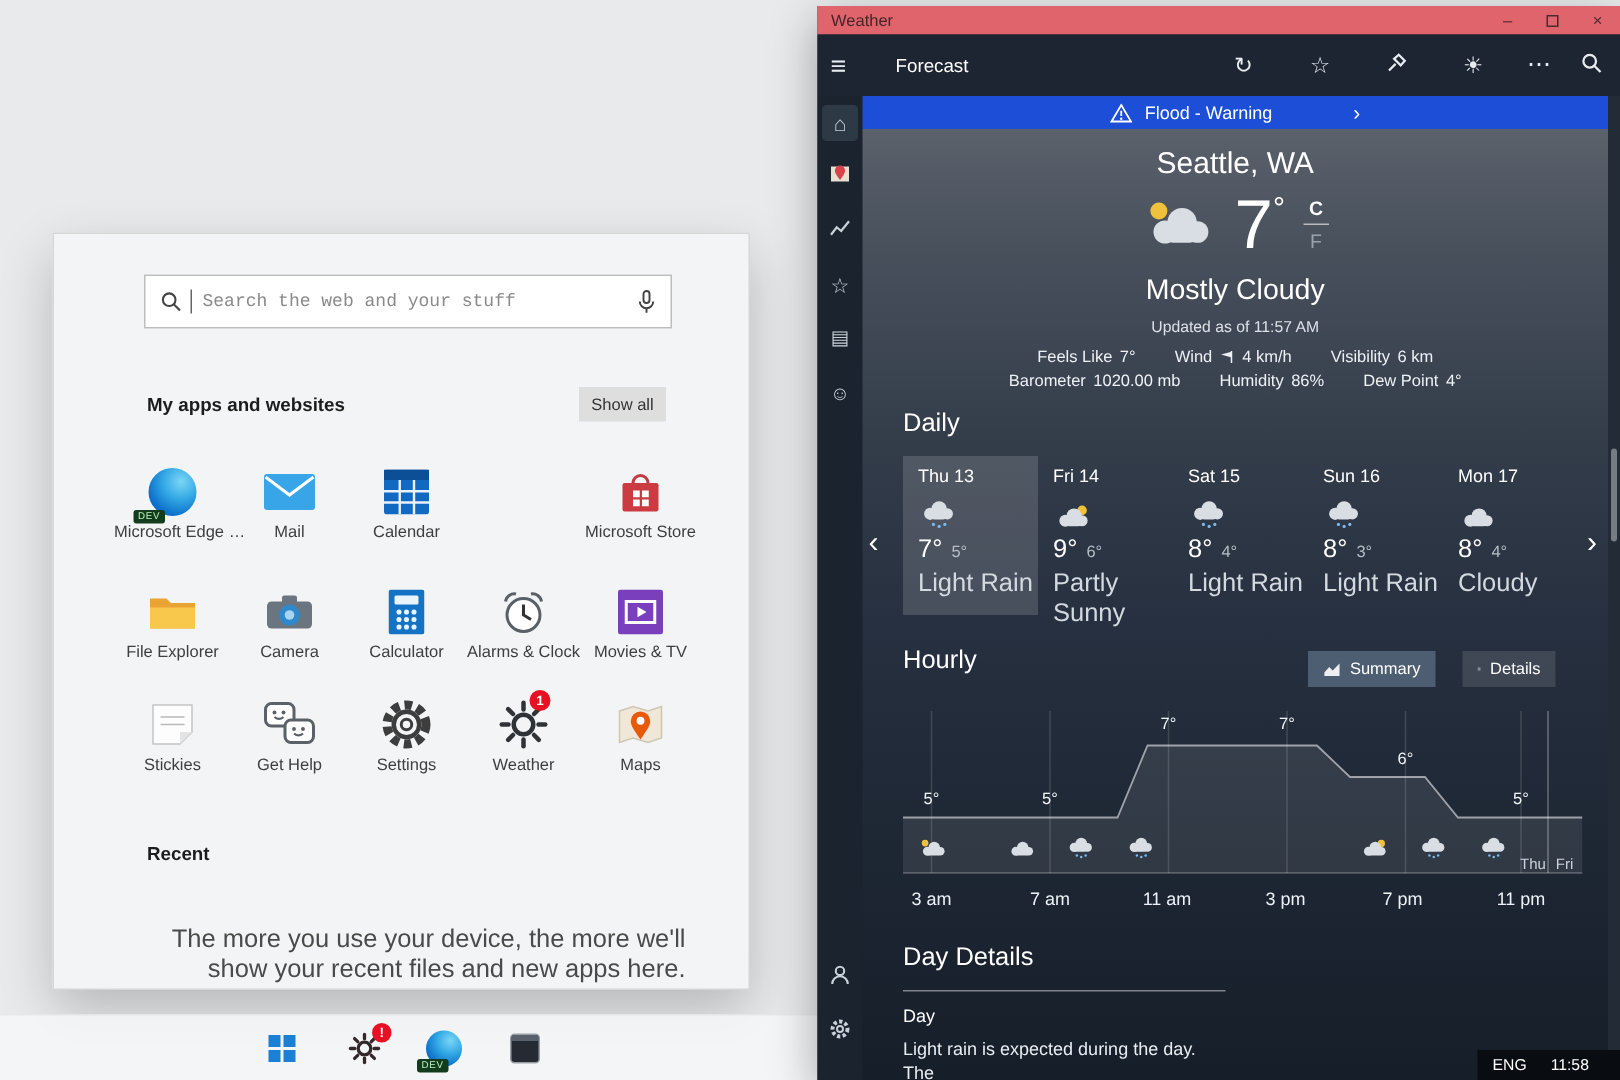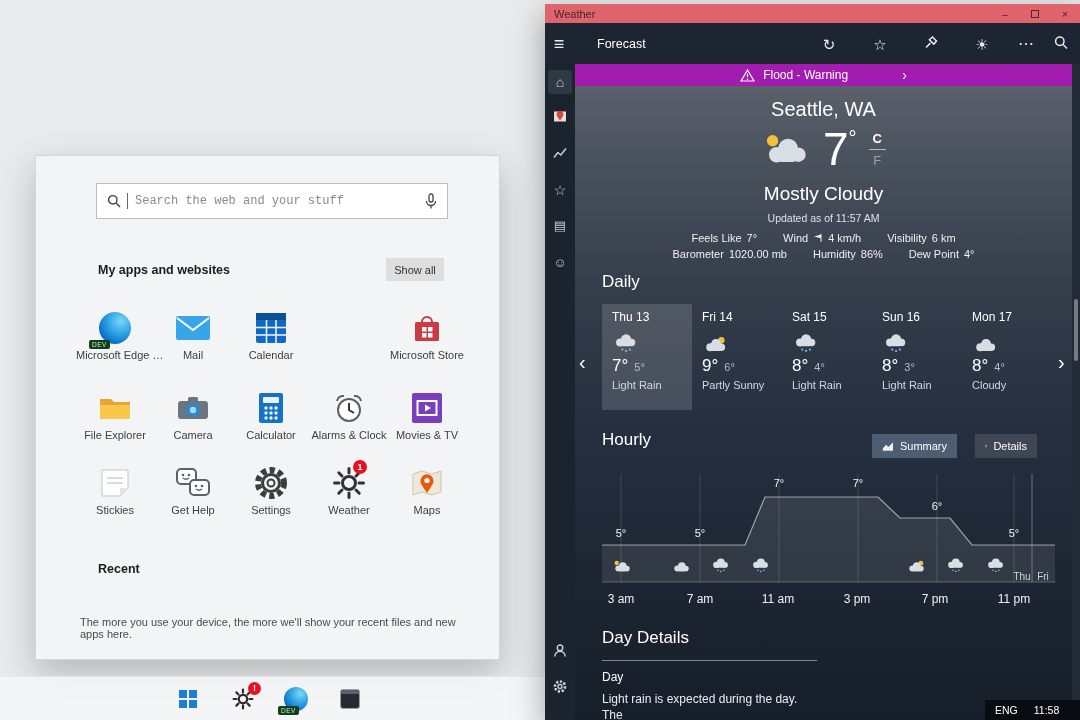--- a/index.html
+++ b/index.html
@@ -21,21 +21,21 @@
             font-size:11px;color:#333;font-family:"Liberation Sans",sans-serif;}
   .app{position:absolute;width:78px;text-align:center;}
   .app-icon{width:38px;height:38px;margin:0 auto;position:relative;display:flex;align-items:center;justify-content:center;}
   .app-label{font-size:11px;color:#3e3e3e;margin-top:2px;white-space:nowrap;}
   .badge{position:absolute;border-radius:50%;background:#e81123;color:#fff;display:flex;
          align-items:center;justify-content:center;font-weight:700;}
   .b1{width:14px;height:14px;top:-4px;right:1px;font-size:9px;}
   .devbadge{position:absolute;left:-7px;bottom:-2px;background:#123c1c;color:#bff0bf;font-size:6.5px;
             padding:1px 3px;border-radius:2px;letter-spacing:.5px;}
   .recent-header{position:absolute;left:62px;top:406px;font-size:12.5px;font-weight:700;color:#1c1c1c;}
-  .recent-hint{position:absolute;left:44px;top:460px;width:377px;text-align:left;font-size:11px;color:#4a4a4a;}
+  .recent-hint{position:absolute;left:44px;top:460px;width:377px;text-align:right;font-size:17px;color:#4a4a4a;}
   .edgec{width:32px;height:32px;border-radius:50%;
          background:radial-gradient(circle at 68% 28%,#7bd6f5 0%,#33a8e5 38%,#0e74cc 70%,#0a59ab 100%);}
 
   
   .taskbar{position:absolute;left:0;top:676px;width:545px;height:44px;background:rgba(246,247,248,.85);
            border-top:1px solid rgba(0,0,0,.05);}
   .tbic{position:absolute;top:50%;transform:translate(-50%,-50%);}
   .winlogo{display:grid;grid-template-columns:8px 8px;grid-template-rows:8px 8px;gap:2px;}
   .winlogo span{background:#1b7fd4;display:block;}
   .bexc{width:13px;height:13px;top:-6px;right:-7px;font-size:9px;}
@@ -47,21 +47,21 @@
   
   .wwin{position:absolute;left:545px;top:4px;width:535px;height:716px;background:#18212c;
         box-shadow:0 10px 30px rgba(0,0,0,.35);}
   .titlebar{position:absolute;left:0;top:0;right:0;height:19px;background:#e0646b;display:flex;align-items:center;}
   .wtitle{font-size:11px;color:#43252a;padding-left:9px;flex:1;}
   .tbtn{width:30px;height:19px;display:flex;align-items:center;justify-content:center;font-size:11px;color:#4a2a2e;}
   .maxbox{width:8px;height:8px;border:1px solid #4a2a2e;}
   .appbar{position:absolute;left:0;top:19px;right:0;height:41px;background:#1c2531;}
   .abicon{position:absolute;top:50%;transform:translate(-50%,-50%);color:#e8ecf0;line-height:1;}
   .fc{position:absolute;left:52px;top:50%;transform:translateY(-50%);color:#fff;font-size:12.5px;}
-  .alertbar{position:absolute;left:30px;top:60px;width:497px;height:22px;background:#a21caf;display:flex;
+  .alertbar{position:absolute;left:30px;top:60px;width:497px;height:22px;background:#1d4ed8;display:flex;
             align-items:center;justify-content:center;gap:8px;color:#fff;font-size:12px;}
   .sidebar{position:absolute;left:0;top:60px;width:30px;bottom:0;background:#1a232e;}
   .sbicon{position:absolute;left:50%;transform:translate(-50%,-50%);color:#c9d0d8;line-height:1;}
   .sbsel{position:absolute;left:3px;top:6px;width:24px;height:24px;background:#2d3945;border-radius:3px;}
   .content{position:absolute;left:30px;top:82px;width:497px;bottom:0;overflow:hidden;
            background:linear-gradient(180deg,#5a616b 0%,#49515d 12%,#343d4a 32%,#273040 52%,#1e2734 74%,#161e29 100%);}
   .wscroll{position:absolute;right:0;top:60px;width:8px;bottom:0;background:rgba(255,255,255,.05);}
   .wthumb{position:absolute;left:2px;top:235px;width:4px;height:62px;background:rgba(255,255,255,.38);border-radius:2px;}
 
   .loc{position:absolute;top:12px;width:100%;text-align:center;font-size:20px;color:#fff;}
@@ -78,21 +78,21 @@
   .sech{position:absolute;left:27px;font-size:17px;color:#fff;}
   .chev{position:absolute;color:#fff;font-size:20px;line-height:1;}
   .cards{position:absolute;left:27px;top:218px;display:flex;}
   .card{width:90px;height:106px;padding:6px 0 0 10px;}
   .card.sel{background:rgba(255,255,255,.15);}
   .dname{font-size:12px;color:#fff;}
   .dicon{margin:7px 0 3px;height:22px;display:flex;align-items:flex-end;}
   .dtemps{display:flex;align-items:baseline;gap:6px;}
   .dhi{font-size:17px;color:#fff;}
   .dlo{font-size:11px;color:#b6bdc6;}
-  .dcond{font-size:11px;color:#d3d9df;margin-top:3px;}
+  .dcond{font-size:17px;color:#d3d9df;margin-top:3px;}
   .hbtn{position:absolute;height:24px;display:flex;align-items:center;gap:6px;font-size:11px;color:#fff;
         border:none;padding:0 10px;font-family:"Liberation Sans",sans-serif;}
   .chart{position:absolute;left:27px;top:384px;width:453px;height:118px;}
   .tlabel{position:absolute;transform:translateX(-50%);font-size:11px;color:#f2f5f8;}
   .icn{position:absolute;transform:translateX(-50%);}
   .dm{position:absolute;transform:translateX(-50%);top:101px;font-size:10px;color:#cdd4db;}
   .time{position:absolute;transform:translateX(-50%);top:506px;font-size:12px;color:#eef2f6;}
   .ddcol{position:absolute;top:574px;width:215px;border-top:1px solid rgba(255,255,255,.45);padding-top:9px;}
   .ddtitle{font-size:12px;color:#fff;}
   .ddtext{font-size:12px;color:#e8edf2;margin-top:7px;line-height:1.35;}

